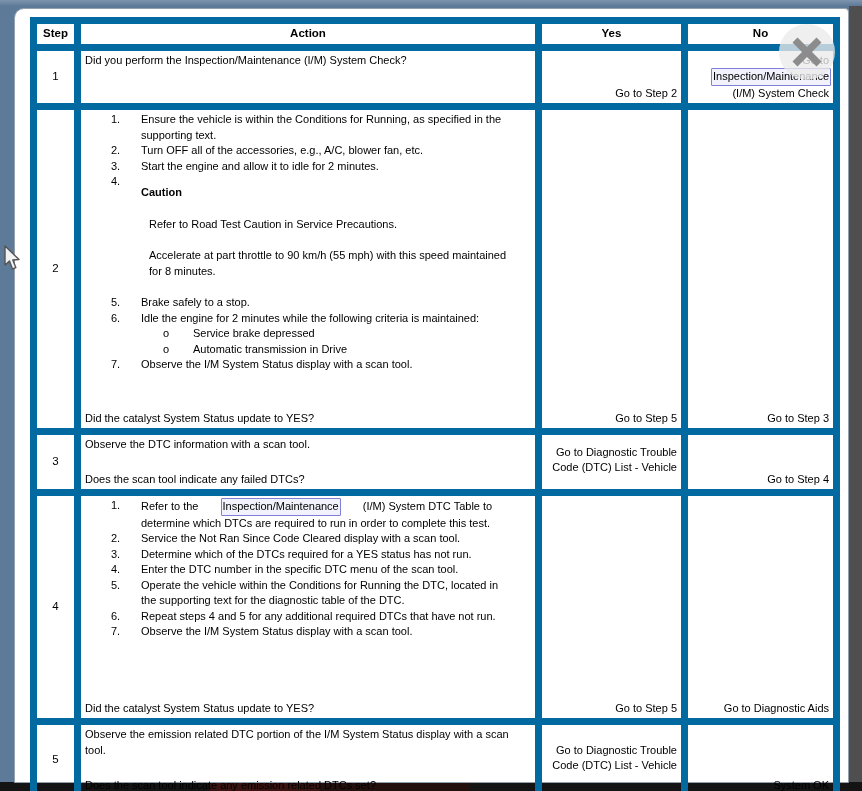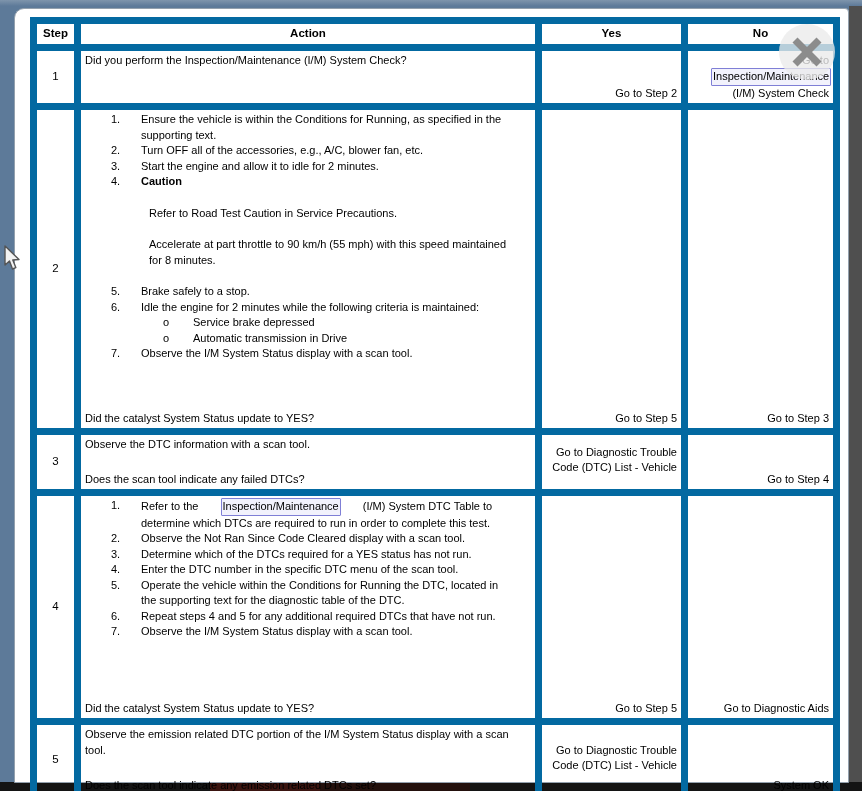--- a/index.html
+++ b/index.html
@@ -44,21 +44,21 @@
 
   .ol { padding-left:26px; }
   .li { display:flex; }
   .li .num { width:30px; flex-shrink:0; }
   .li .li-text { max-width:365px; }
   .sub { display:flex; padding-left:52px; }
   .sub .marker { width:30px; flex-shrink:0; text-align:left; }
   .para { margin:16px 0 0 38px; max-width:362px; }
   .gap16 { height:16px; }
   .action-para { max-width:432px; }
-  .bold { font-weight:bold; }
+  .bold { font-weight:bold;margin-top:11px; }
 
   .im-link {
     display:inline-block;
     border:1px solid #7f7fd6;
     background:rgba(170,170,235,0.15);
     padding:0 1px; margin:0 19px;
     border-radius:1px;
   }
 
   
@@ -181,21 +181,21 @@
       <td class="step">4</td>
       <td class="action">
         <div class="cellflex h-r4">
           <div class="ol">
             <div class="li">
                   <span class="num">1.</span>
                   <span class="li-text"><span>Refer to the </span><span class="im-link">Inspection/Maintenance</span><span> (I/M) System DTC Table to determine which DTCs are required to run in order to complete this test.</span></span>
                 </div>
             <div class="li">
                   <span class="num">2.</span>
-                  <span class="li-text">Observe the Not Ran Since Code Cleared display with a scan tool.</span>
+                  <span class="li-text">Service the Not Ran Since Code Cleared display with a scan tool.</span>
                 </div>
             <div class="li">
                   <span class="num">3.</span>
                   <span class="li-text">Determine which of the DTCs required for a YES status has not run.</span>
                 </div>
             <div class="li">
                   <span class="num">4.</span>
                   <span class="li-text">Enter the DTC number in the specific DTC menu of the scan tool.</span>
                 </div>
             <div class="li">

